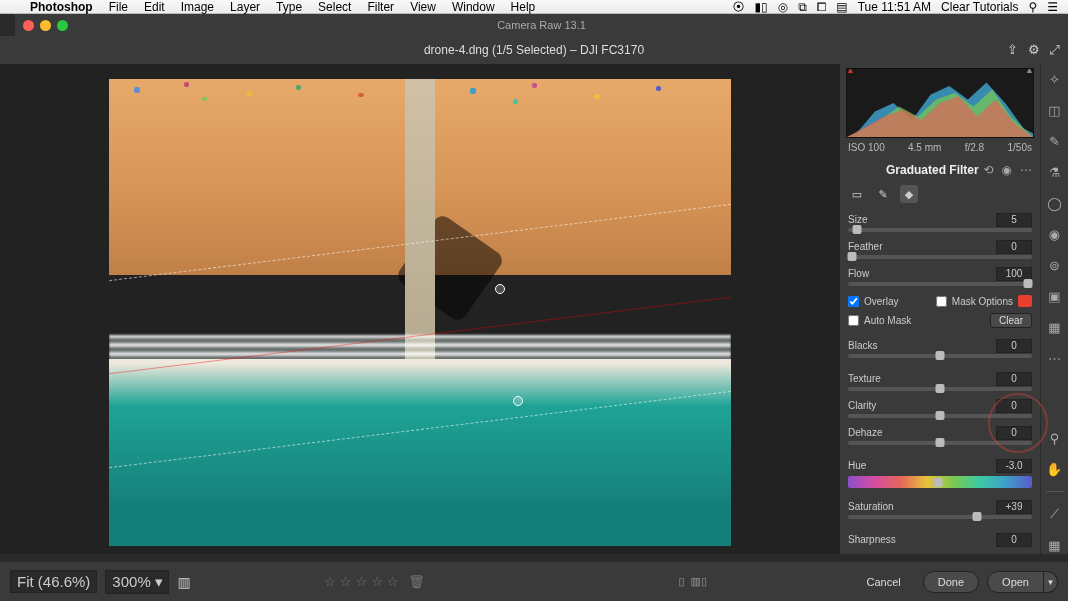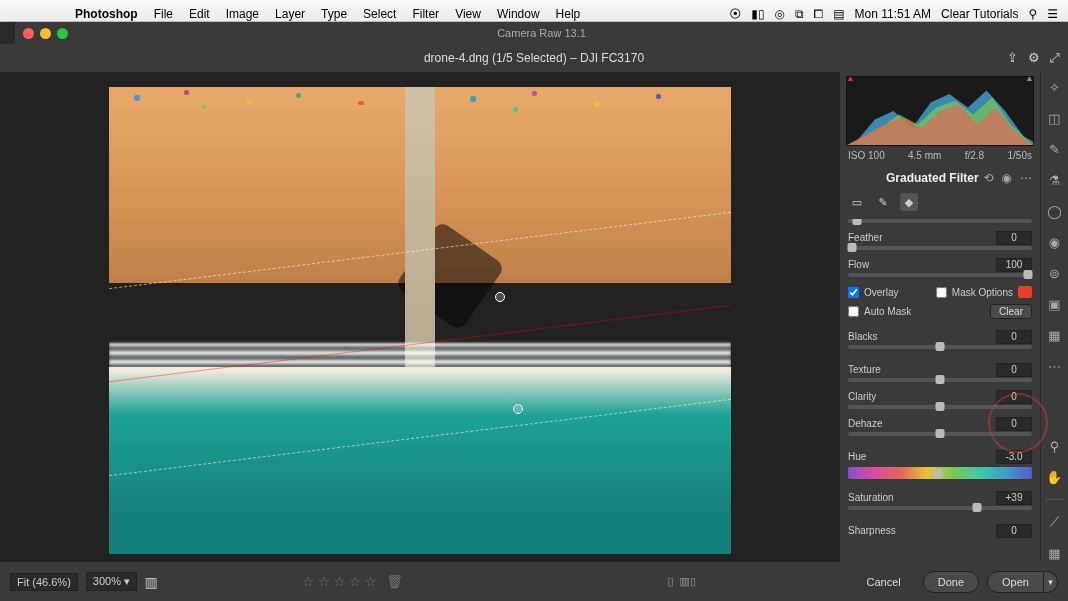--- a/index.html
+++ b/index.html
@@ -1,19 +1,19 @@
 <!DOCTYPE html>
 <html><head>
 <meta charset="utf-8">
 <style>
 * { margin: 0; padding: 0; box-sizing: border-box; font-family: -apple-system, "Helvetica Neue", Arial, sans-serif; }
 body { background: #2a2a2a; width: 1068px; height: 601px; overflow: hidden; user-select: none; }
 
 
-.menubar { height: 22px; background: linear-gradient(#f8f8f8, #ececec); display: flex; align-items: flex-end; font-size: 12px; color: #000; border-bottom: 1px solid #bbb; padding-left: 45px; }
+.menubar { height: 14px; background: linear-gradient(#f8f8f8, #ececec); display: flex; align-items: center; font-size: 12px; color: #000; border-bottom: 1px solid #bbb; }
 .menubar .apple { width: 22px; text-align: center; font-size: 13px; }
 .menubar .app-name { font-weight: 600; padding: 0 8px; }
 .menubar .menu-item { padding: 0 8px; }
 .menubar .spacer { flex: 1; }
 .menubar .right-icons { display: flex; align-items: center; gap: 10px; padding-right: 10px; }
 .menubar .right-icons span { font-size: 12px; }
 .menubar .clock { font-size: 12px; }
 .menubar .user { font-size: 12px; }
 
 
@@ -67,21 +67,21 @@
 .section-gap { height:6px; }
 
 
 .toolstrip { width: 28px; background: #3a3a3a; display:flex; flex-direction:column; align-items:center; padding-top:6px; gap:13px; color:#aaa; font-size:13px; border-left:1px solid #2a2a2a; }
 .toolstrip span { width:18px; height:18px; display:flex;align-items:center;justify-content:center; }
 .toolstrip .sep { width:18px; height:1px; background:#555; }
 
 
 .bottombar { position:absolute; left:0; right:0; bottom:0; height:39px; background:#3a3a3a; display:flex; align-items:center; font-size:11px; color:#ccc; }
 .bottom-left { display:flex; align-items:center; gap:8px; padding-left:10px; }
-.zoom-sel { background:#2a2a2a; border:1px solid #222; color:#ccc; padding:2px 6px; font-size:11px; }
+.zoom-sel { background:#2a2a2a; border:1px solid #222; color:#ccc; padding:2px 6px; font-size:15px; }
 .filmstrip-icon { font-size:14px; }
 .stars { display:flex; gap:4px; color:#777; font-size:13px; margin:0 auto; }
 .bottom-right { display:flex; align-items:center; gap:8px; margin-left:auto; padding-right:10px; }
 .btn { background:#4a4a4a; border:1px solid #222; color:#ddd; padding:4px 14px; border-radius:12px; font-size:11px; }
 .btn.split { border-radius:12px 0 0 12px; }
 .btn.drop { border-radius:0 12px 12px 0; border-left:none; width:14px; padding:4px 2px; font-size:9px; }
 .btn.ghost { background:none; border:none; }
 .workflow-link { color:#9ab7d4; text-decoration:underline; font-size:10px; position:absolute; bottom:22px; left:50%; transform:translateX(-50%); }
 
 .cursor-circle { position:absolute; width:60px;height:60px; border:2px solid rgba(220,70,60,0.4); border-radius:50%; pointer-events:none; }
@@ -103,21 +103,21 @@
   <span class="menu-item">Window</span>
   <span class="menu-item">Help</span>
   <span class="spacer"></span>
   <div class="right-icons">
     <span>⦿</span>
     <span>▮▯</span>
     <span>◎</span>
     <span>⧉</span>
     <span>⧠</span>
     <span>▤</span>
-    <span class="clock">Mon 11:51 AM</span>
+    <span class="clock">Tue 11:51 AM</span>
     <span class="user">Clear Tutorials</span>
     <span>⚲</span>
     <span>☰</span>
   </div>
 </div>
 
 <div class="window-title">
   <div class="traffic-lights">
     <span class="tl-red"></span>
     <span class="tl-yellow"></span>
@@ -188,20 +188,24 @@
         <span>◉</span>
         <span>⋯</span>
       </div>
     </div>
     <div class="brush-row">
        <span>▭</span>
        <span>✎</span>
        <span class="active">◆</span>
     </div>
     <div class="sliders">
+      <div class="slider-row">
+          <span>Size</span>
+          <span class="val">5</span>
+        </div>
       <div class="slider-track">
           <div class="slider-knob" style="left:5%;"></div>
         </div>
       <div class="slider-row">
           <span>Feather</span>
           <span class="val">0</span>
         </div>
       <div class="slider-track">
           <div class="slider-knob" style="left:2%;"></div>
         </div>

